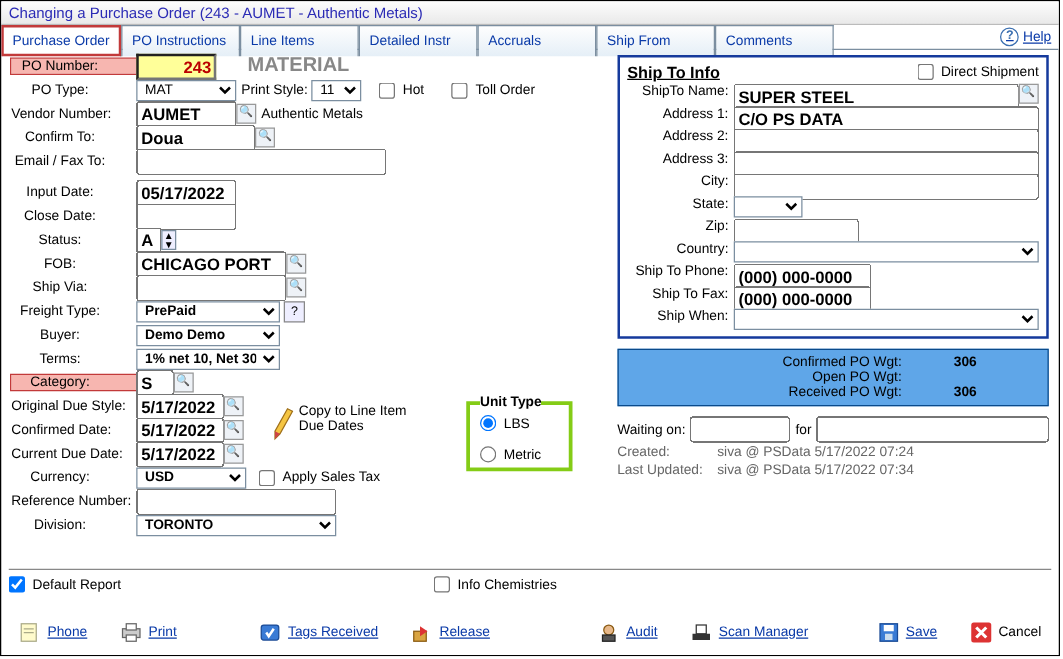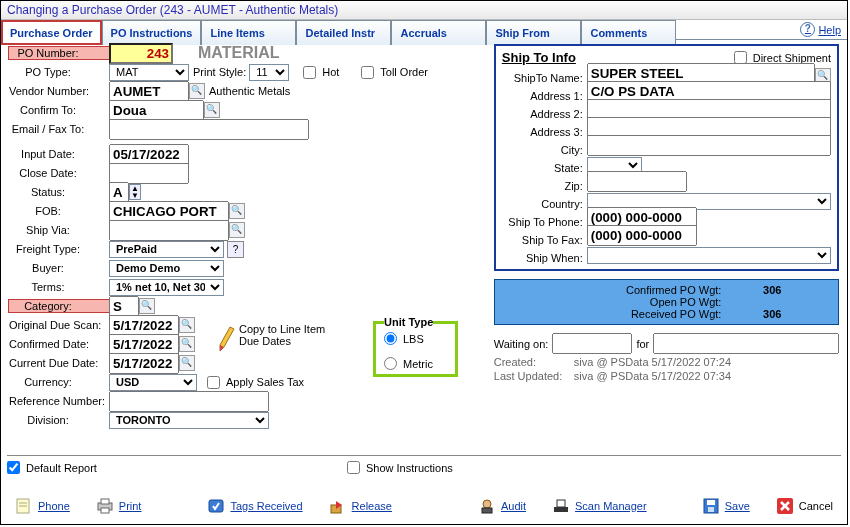--- a/index.html
+++ b/index.html
@@ -30,21 +30,21 @@
     border-bottom: 1px solid #7b8ea0;
     background: #fff;
     height: 20px;
     padding-right: 6px;
   }
   .tab {
     border: 1px solid #7b8ea0;
     border-bottom: none;
     padding: 12px 8px;
     font-size: 11px;
-    font-weight: bold;
+    font-weight: normal;
     color: #0a3aa8;
     background: linear-gradient(#fefefe, #e5eff7);
     margin-right: 0;
     min-width: 95px;
     cursor: pointer;
     display: flex;
     align-items: center;
   }
   .tab.active {
     background: #fff;
@@ -123,21 +123,21 @@
     display: flex;
     align-items: center;
     margin-bottom: 2px;
   }
   .shipto-title {
     font-weight: bold;
     text-decoration: underline;
     font-size: 13px;
   }
   .direct-ship { margin-left: auto; display: flex; align-items: center; gap: 4px;}
-  .ship-row { display: flex; align-items: flex-end; margin-bottom: 1px; height: 17px;}
+  .ship-row { display: flex; align-items: flex-start; margin-bottom: 1px; height: 17px;}
   .ship-lbl { width: 85px; text-align: right; padding-right: 4px; }
   .wgt-box {
     background: #5fa6e8;
     border: 1px solid #0a4a8a;
     padding: 4px 10px;
     margin-top: 8px;
     color: #000;
     font-size: 11px;
   }
   .wgt-row { display: flex; justify-content: center; gap: 10px; }
@@ -295,21 +295,21 @@
       <div class="row">
         <span class="lbl">Terms:</span>
         <select style="width:115px;font-weight:bold"><option>1% net 10, Net 30</option></select>
       </div>
       <div class="row">
         <span class="lbl hl">Category:</span>
         <input style="width: 30px; font-weight: bold;" value="S">
         <span class="lookup"></span>
       </div>
       <div class="row">
-        <span class="lbl">Original Due Scan:</span>
+        <span class="lbl">Original Due Style:</span>
         <input style="width: 70px; font-weight: bold;" value="5/17/2022">
         <span class="lookup"></span>
       </div>
       <div class="row">
         <span class="lbl">Confirmed Date:</span>
         <input style="width: 70px; font-weight: bold;" value="5/17/2022">
         <span class="lookup"></span>
       </div>
       <div class="row">
         <span class="lbl">Current Due Date:</span>
@@ -447,21 +447,21 @@
   </fieldset>
 
   <div class="footer-sep"></div>
   <div class="footer-row1">
     <label class="chk">
         <input type="checkbox" checked="" style="">
         <span>Default Report</span>
       </label>
     <label class="chk" style="margin-left:230px">
         <input type="checkbox" style="">
-        <span>Show Instructions</span>
+        <span>Info Chemistries</span>
       </label>
   </div>
   <div class="footer-row2">
     <button class="btn link">
       <span class="icon16"><svg viewBox="0 0 18 18">
             <rect x="2" y="2" width="12" height="14" fill="#fffbcc" stroke="#aa8"></rect>
             <line x1="4" y1="6" x2="12" y2="6" stroke="#aa8"></line>
             <line x1="4" y1="9" x2="12" y2="9" stroke="#aa8"></line>
           </svg></span>
       <span>Phone</span>

